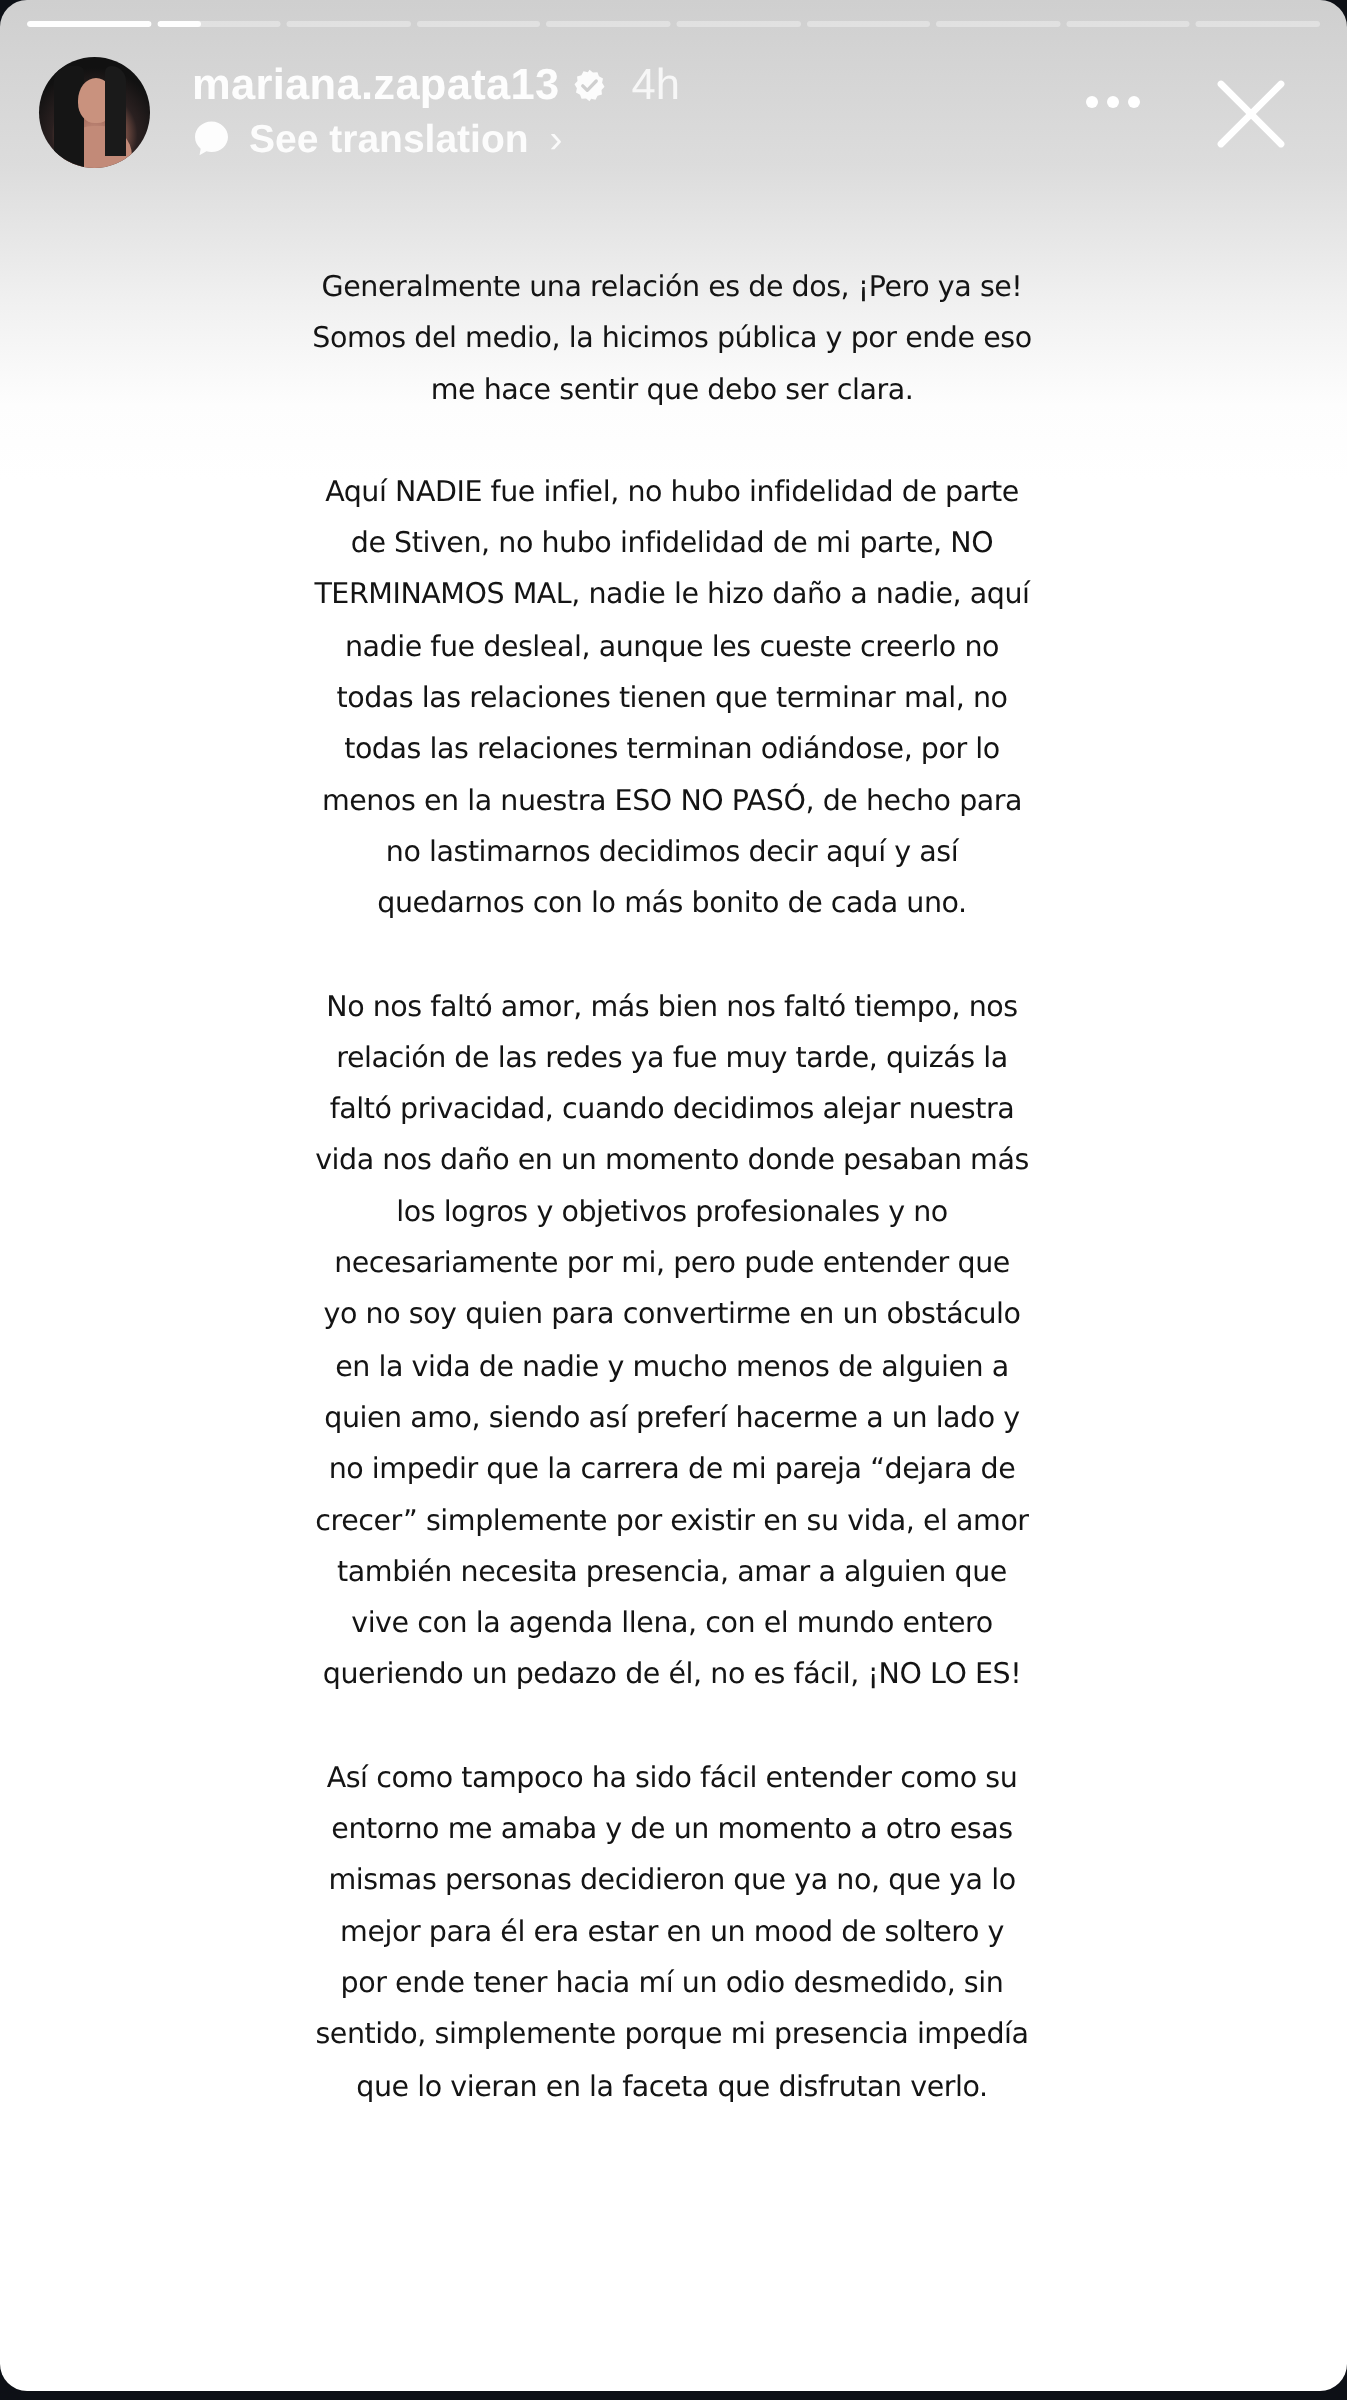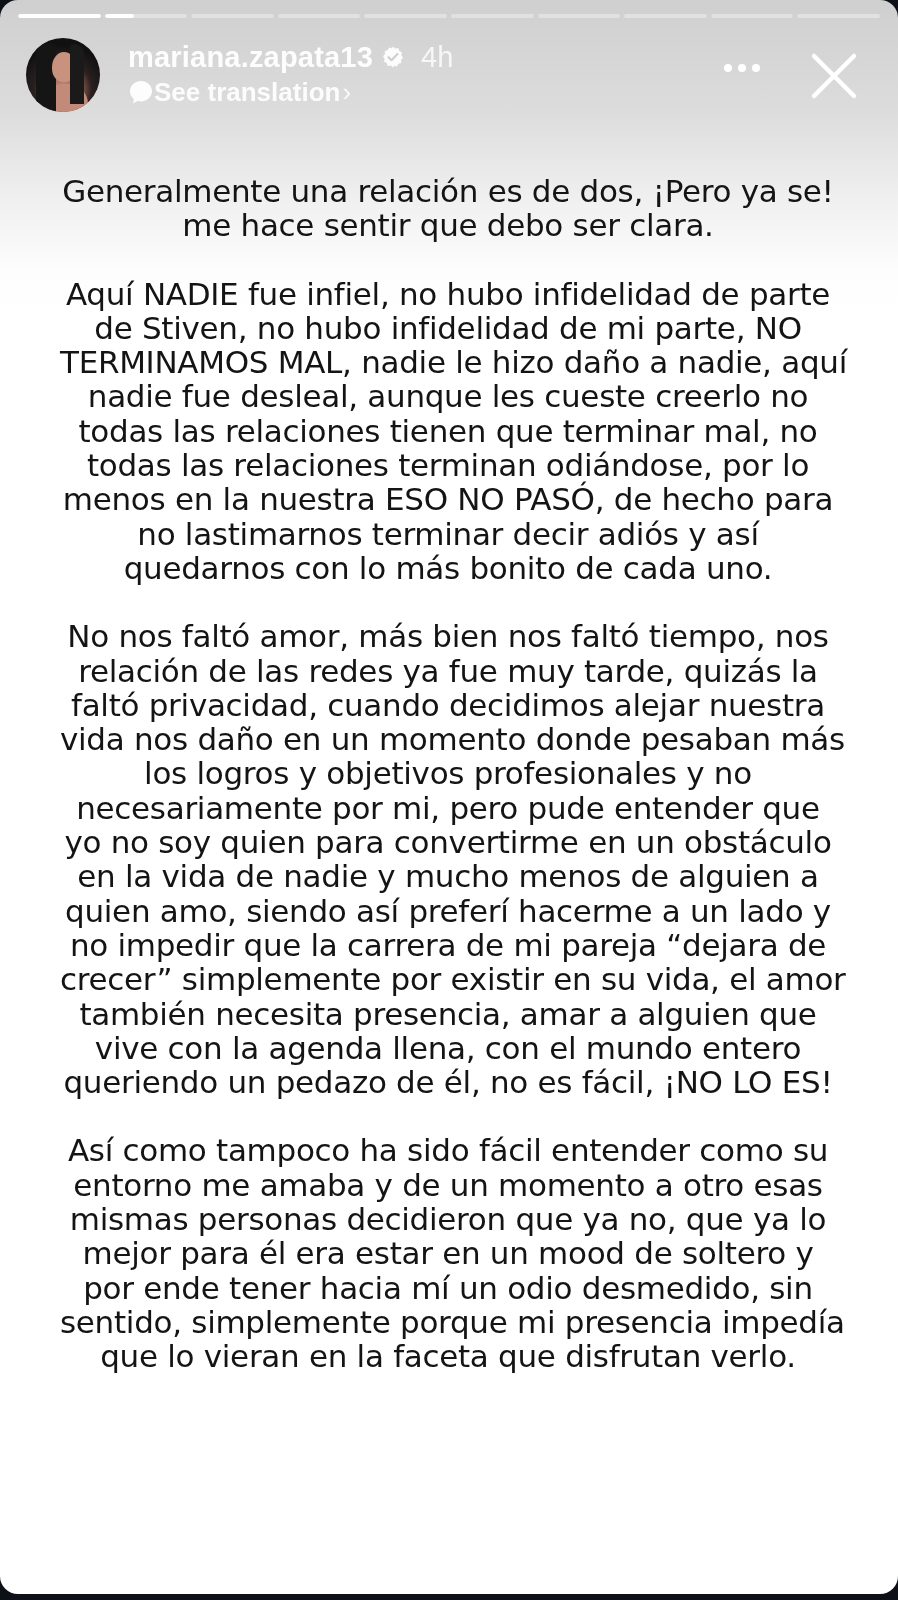--- a/index.html
+++ b/index.html
@@ -76,21 +76,21 @@
       line-height: 34px;
     }
     .username { font-weight: 700; letter-spacing: 0.2px; color: rgba(255,255,255,0.95); }
     .verified {
       width: 24px; height: 24px; display: inline-block;
     }
     .time { color: rgba(255,255,255,0.8); font-weight: 400; margin-left: 8px; }
     .translate-line {
       position: absolute;
       left: 102px; top: 38px;
-      display: flex; align-items: center; 
+      display: flex; align-items: center; gap: 12px;
       color: rgba(255,255,255,0.92);
       font-size: 26px;
       line-height: 32px;
       font-weight: 700;
     }
     .bubble { width: 26px; height: 26px; display: inline-block; }
     .chev { color: rgba(255,255,255,0.85); font-weight: 400; font-size: 26px; margin-left: 2px; }
     .more {
       position: absolute;
       right: 118px; top: 26px;
@@ -107,21 +107,21 @@
       width: 48px; height: 48px;
       cursor: pointer;
     }
     .content {
       position: absolute;
       left: 60px; right: 62px;
       top: 174px;
       text-align: center;
       color: #141414;
       font-family: "DejaVu Sans", sans-serif;
-      font-size: 31px;
+      font-size: 19px;
       line-height: 34.3px;
       letter-spacing: -0.3px;
     }
     .content p { margin-bottom: 34px; }
     .content .line { display: block; white-space: nowrap; }
   </style>
 </head>
 <body>
 
 <div class="story">
@@ -178,31 +178,32 @@
       <g>
         <line x1="4" y1="4" x2="44" y2="44" stroke="#ffffff" stroke-width="4.5" stroke-linecap="round"></line>
         <line x1="44" y1="4" x2="4" y2="44" stroke="#ffffff" stroke-width="4.5" stroke-linecap="round"></line>
       </g>
     </svg>
   </div>
 
   <div class="content">
     <p>
       <span class="line">Generalmente una relación es de dos, ¡Pero ya se!</span>
+      <span class="line">Somos del medio, la hicimos pública y por ende eso</span>
       <span class="line">me hace sentir que debo ser clara.</span>
     </p>
     <p>
       <span class="line">Aquí NADIE fue infiel, no hubo infidelidad de parte</span>
       <span class="line">de Stiven, no hubo infidelidad de mi parte, NO</span>
       <span class="line">TERMINAMOS MAL, nadie le hizo daño a nadie, aquí</span>
       <span class="line">nadie fue desleal, aunque les cueste creerlo no</span>
       <span class="line">todas las relaciones tienen que terminar mal, no</span>
       <span class="line">todas las relaciones terminan odiándose, por lo</span>
       <span class="line">menos en la nuestra ESO NO PASÓ, de hecho para</span>
-      <span class="line">no lastimarnos terminar decir adiós y así</span>
+      <span class="line">no lastimarnos decidimos decir aquí y así</span>
       <span class="line">quedarnos con lo más bonito de cada uno.</span>
     </p>
     <p>
       <span class="line">No nos faltó amor, más bien nos faltó tiempo, nos</span>
       <span class="line">relación de las redes ya fue muy tarde, quizás la</span>
       <span class="line">faltó privacidad, cuando decidimos alejar nuestra</span>
       <span class="line">vida nos daño en un momento donde pesaban más</span>
       <span class="line">los logros y objetivos profesionales y no</span>
       <span class="line">necesariamente por mi, pero pude entender que</span>
       <span class="line">yo no soy quien para convertirme en un obstáculo</span>

